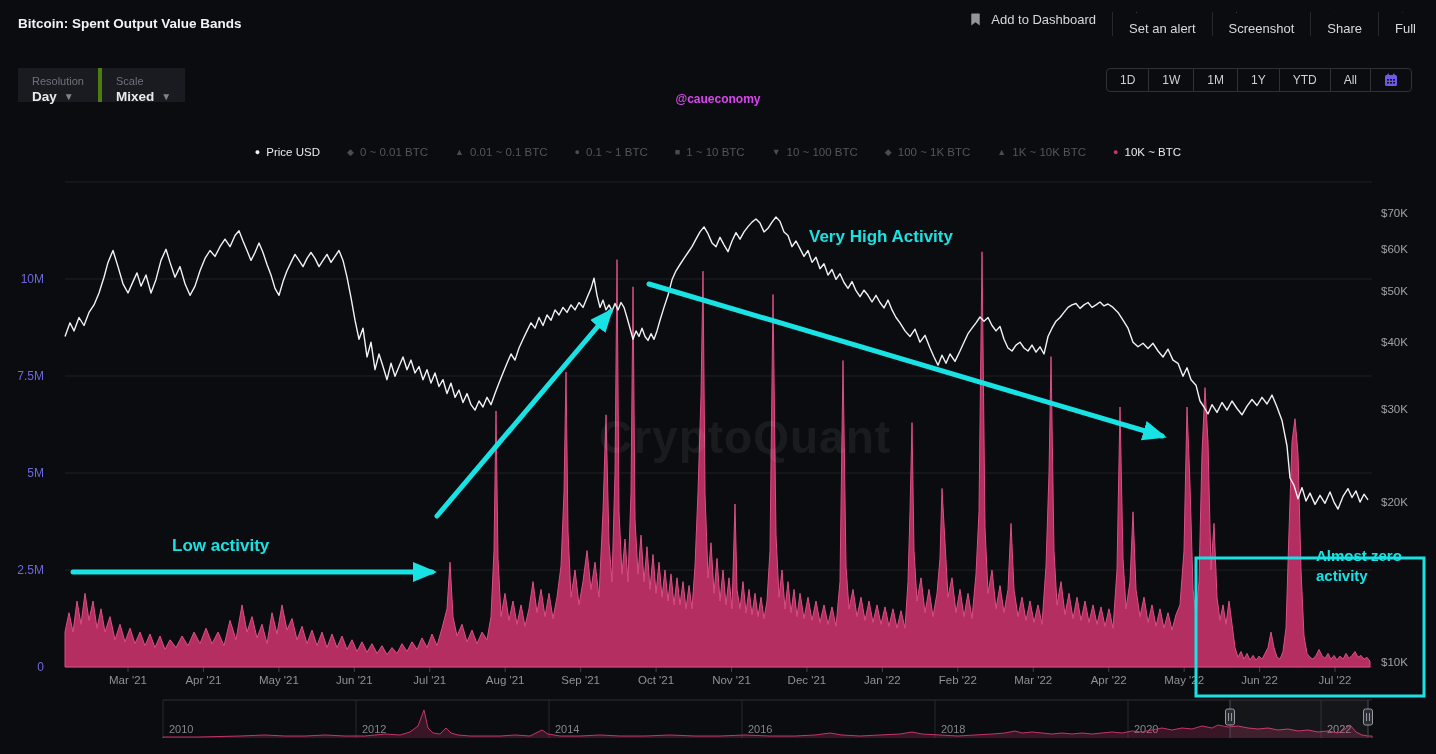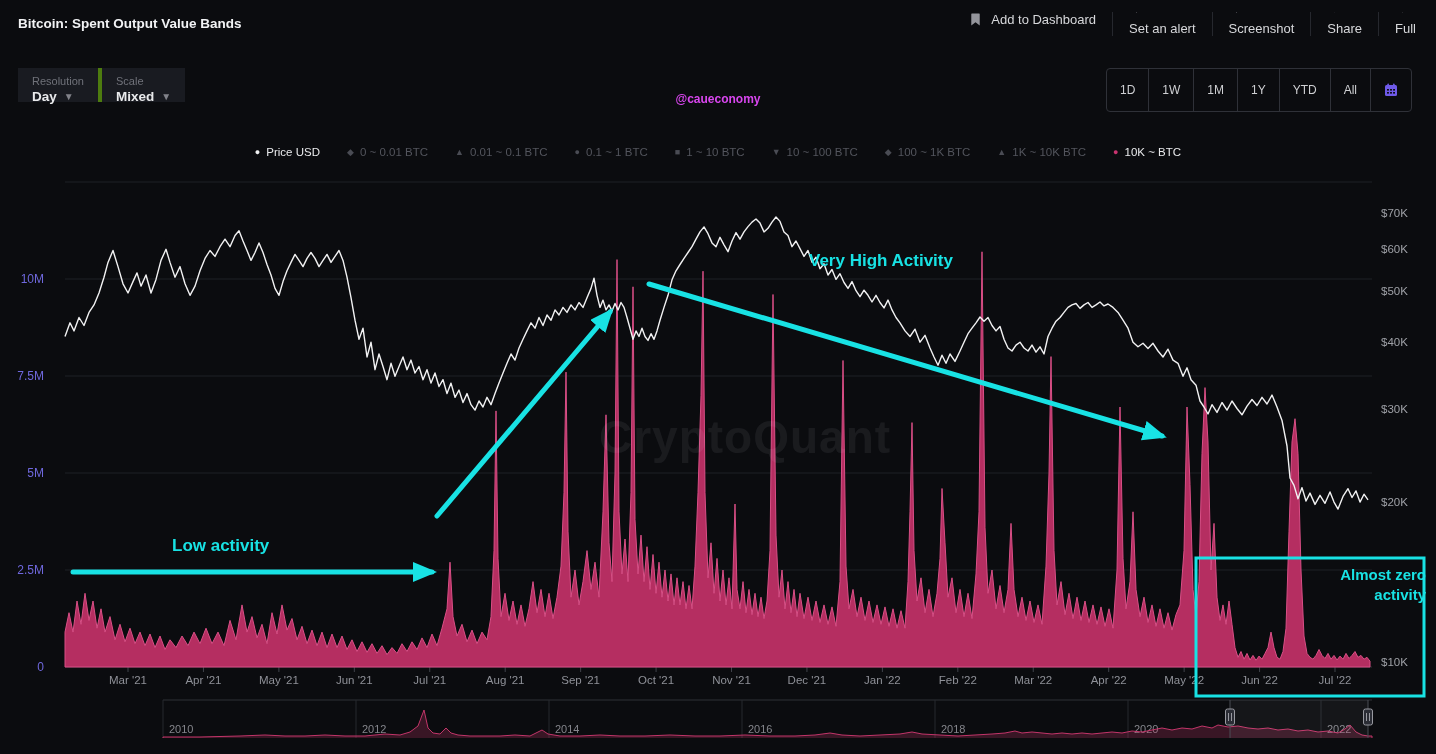--- a/index.html
+++ b/index.html
@@ -17,21 +17,21 @@
   
   .res-box { position:absolute; left:18px; top:68px; height:34px; background:#191b21;
     border-radius:0; display:flex; z-index:5; }
   .res-cell { padding:7px 14px 6px 14px; display:flex; flex-direction:column; gap:2px; cursor:pointer; }
   .res-cell + .res-cell { border-left:4px solid #4d7c0f; }
   .res-label { color:#70727a; font-size:11px; }
   .res-value { color:#e9eaec; font-size:13.5px; font-weight:bold; display:flex; align-items:center; gap:7px; }
   .caret { color:#82838a; font-size:10px; }
   .handle-tag { position:absolute; left:50%; top:92px; transform:translateX(-50%);
     color:#d946ef; font-size:12px; font-weight:bold; z-index:5; }
-  .range-box { position:absolute; right:24px; top:68px; height:44px; border:1px solid #2f3138;
+  .range-box { position:absolute; right:24px; top:68px; height:24px; border:1px solid #2f3138;
     border-radius:4px; display:flex; align-items:stretch; z-index:5; }
   .range-btn { padding:0 13px; font-size:12px; color:#cfd0d3; display:flex; align-items:center; cursor:pointer; }
   .range-btn + .range-btn, .range-cal { border-left:1px solid #2f3138; }
   .range-cal { padding:0 12px; display:flex; align-items:center; cursor:pointer; }
   
   .legend { position:absolute; left:0; top:146px; width:1436px; display:flex;
     justify-content:center; gap:27px; z-index:5; }
   .lg-item { display:flex; align-items:center; gap:6px; font-size:11.5px; color:#53555d; cursor:pointer; }
   .lg-item.on { color:#e9eaec; }
   .lg-marker { font-size:9px; color:#4a4c54; }
@@ -42,23 +42,23 @@
   .tick { stroke:#3f424a; stroke-width:1; }
   .ylab { fill:#6f68dd; font-size:12px; text-anchor:end; font-family:"Liberation Sans",sans-serif; }
   .rlab { fill:#9fa1a7; font-size:11.5px; font-family:"Liberation Sans",sans-serif; }
   .xlab { fill:#8f9198; font-size:11.5px; font-family:"Liberation Sans",sans-serif; }
   .navgrid { stroke:#26282e; stroke-width:1; }
   .navlab { fill:#85868c; font-size:11px; font-family:"Liberation Sans",sans-serif; }
   
   .watermark { position:absolute; left:721px; top:437px; transform:translate(-50%,-50%);
     font-size:46px; font-weight:bold; letter-spacing:1px; color:rgba(225,228,236,0.07); z-index:2;margin-left:24px; }
   .anno { position:absolute; color:#18e2e4; font-weight:bold; z-index:4; }
-  #anno-very-high { left:809px; top:227px; font-size:17px;margin-top:24px; }
+  #anno-very-high { left:809px; top:227px; font-size:17px; }
   #anno-low { left:172px; top:536px; font-size:17px; }
-  #anno-zero { left:1316px; top:565px; font-size:15px; width:110px; line-height:19.5px;text-align:right; }
+  #anno-zero { left:1316px; top:546px; font-size:15px; width:110px; line-height:19.5px; }
 </style>
 </head>
 <body>
 
 <svg id="plot" width="1436" height="754" viewBox="0 0 1436 754">
   <defs>
     <marker id="ah" markerUnits="userSpaceOnUse" markerWidth="26" markerHeight="22" refX="19" refY="10" orient="auto">
       <path d="M0 0 L24 10 L0 20 Z" fill="#18e2e4"></path>
     </marker>
   </defs>

